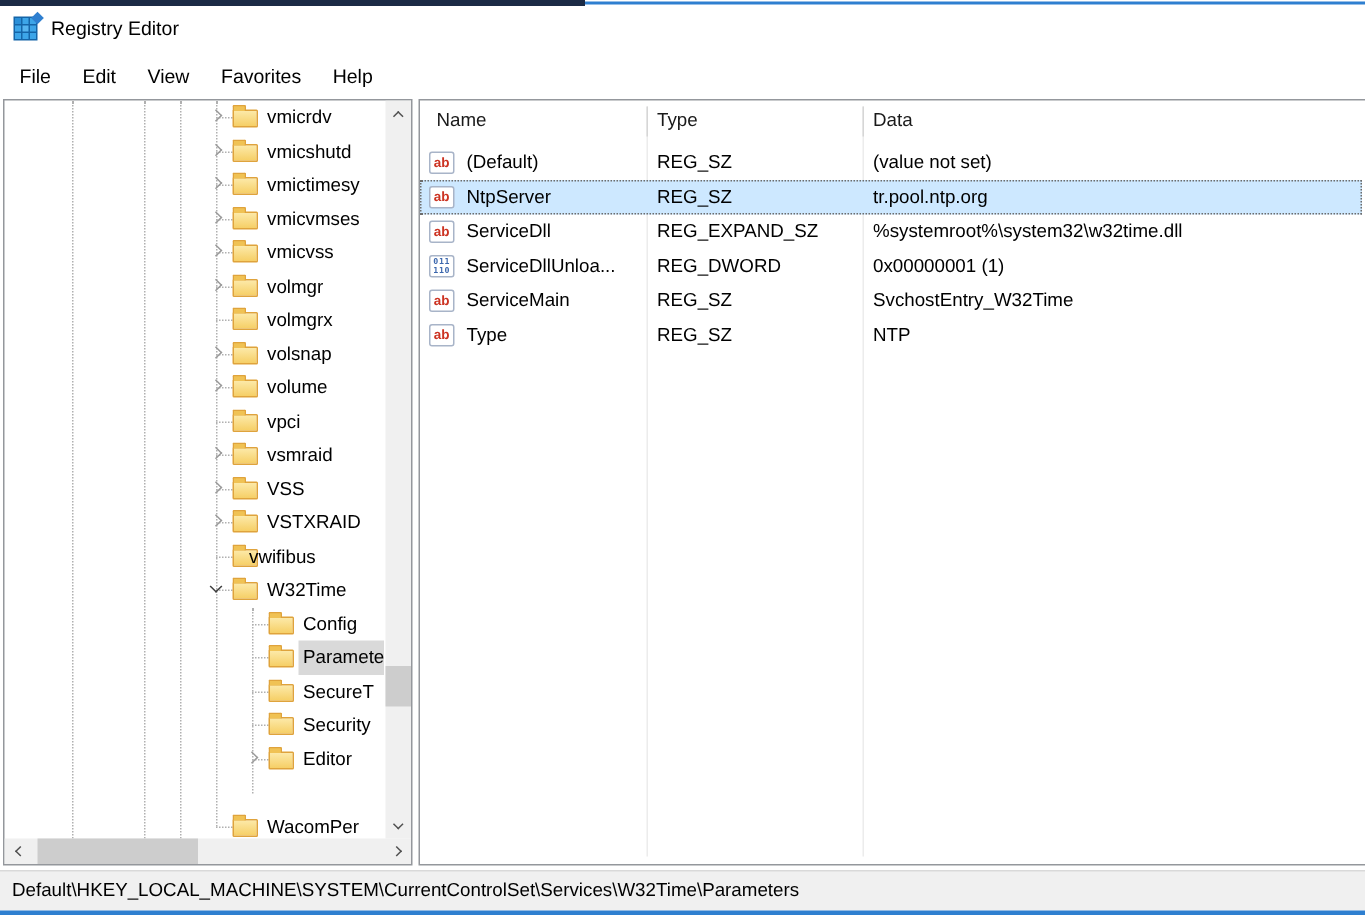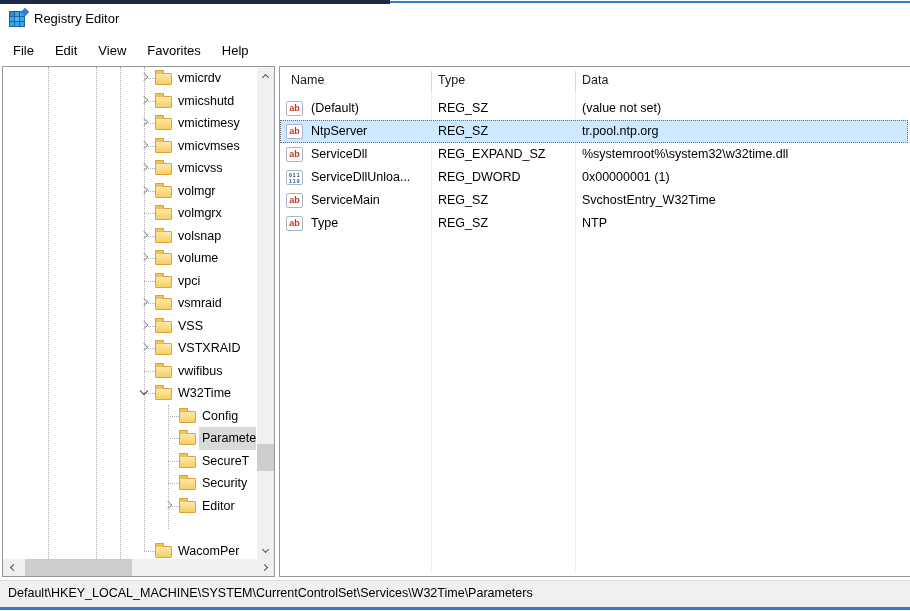--- a/index.html
+++ b/index.html
@@ -201,21 +201,21 @@
         </div>
         <div class="tree-row" style="top: 270px;">
           <span class="stub" style="left: 141px; top: 11px; width: 11px;"></span>
           <span class="chev" style="left: 137px; top: 7px;"></span>
           <span class="folder" style="left: 152px;"></span>
           <span class="tree-lbl" style="left: 172px;">VSTXRAID</span>
         </div>
         <div class="tree-row" style="top: 292.5px;">
           <span class="stub" style="left: 141px; top: 11px; width: 11px;"></span>
           <span class="folder" style="left: 152px;"></span>
-          <span class="tree-lbl" style="left: 172px;">vwifibus</span>
+          <span class="tree-lbl" style="left: 160px;">vwifibus</span>
         </div>
         <div class="tree-row" style="top: 315px;">
           <span class="stub" style="left: 141px; top: 11px; width: 11px;"></span>
           <span class="chev exp" style="left: 137px; top: 7px;"></span>
           <span class="folder" style="left: 152px;"></span>
           <span class="tree-lbl" style="left: 172px;">W32Time</span>
         </div>
         <div class="tree-row" style="top: 337.5px;">
           <span class="stub" style="left: 165px; top: 11px; width: 11px;"></span>
           <span class="folder" style="left: 176px;"></span>

